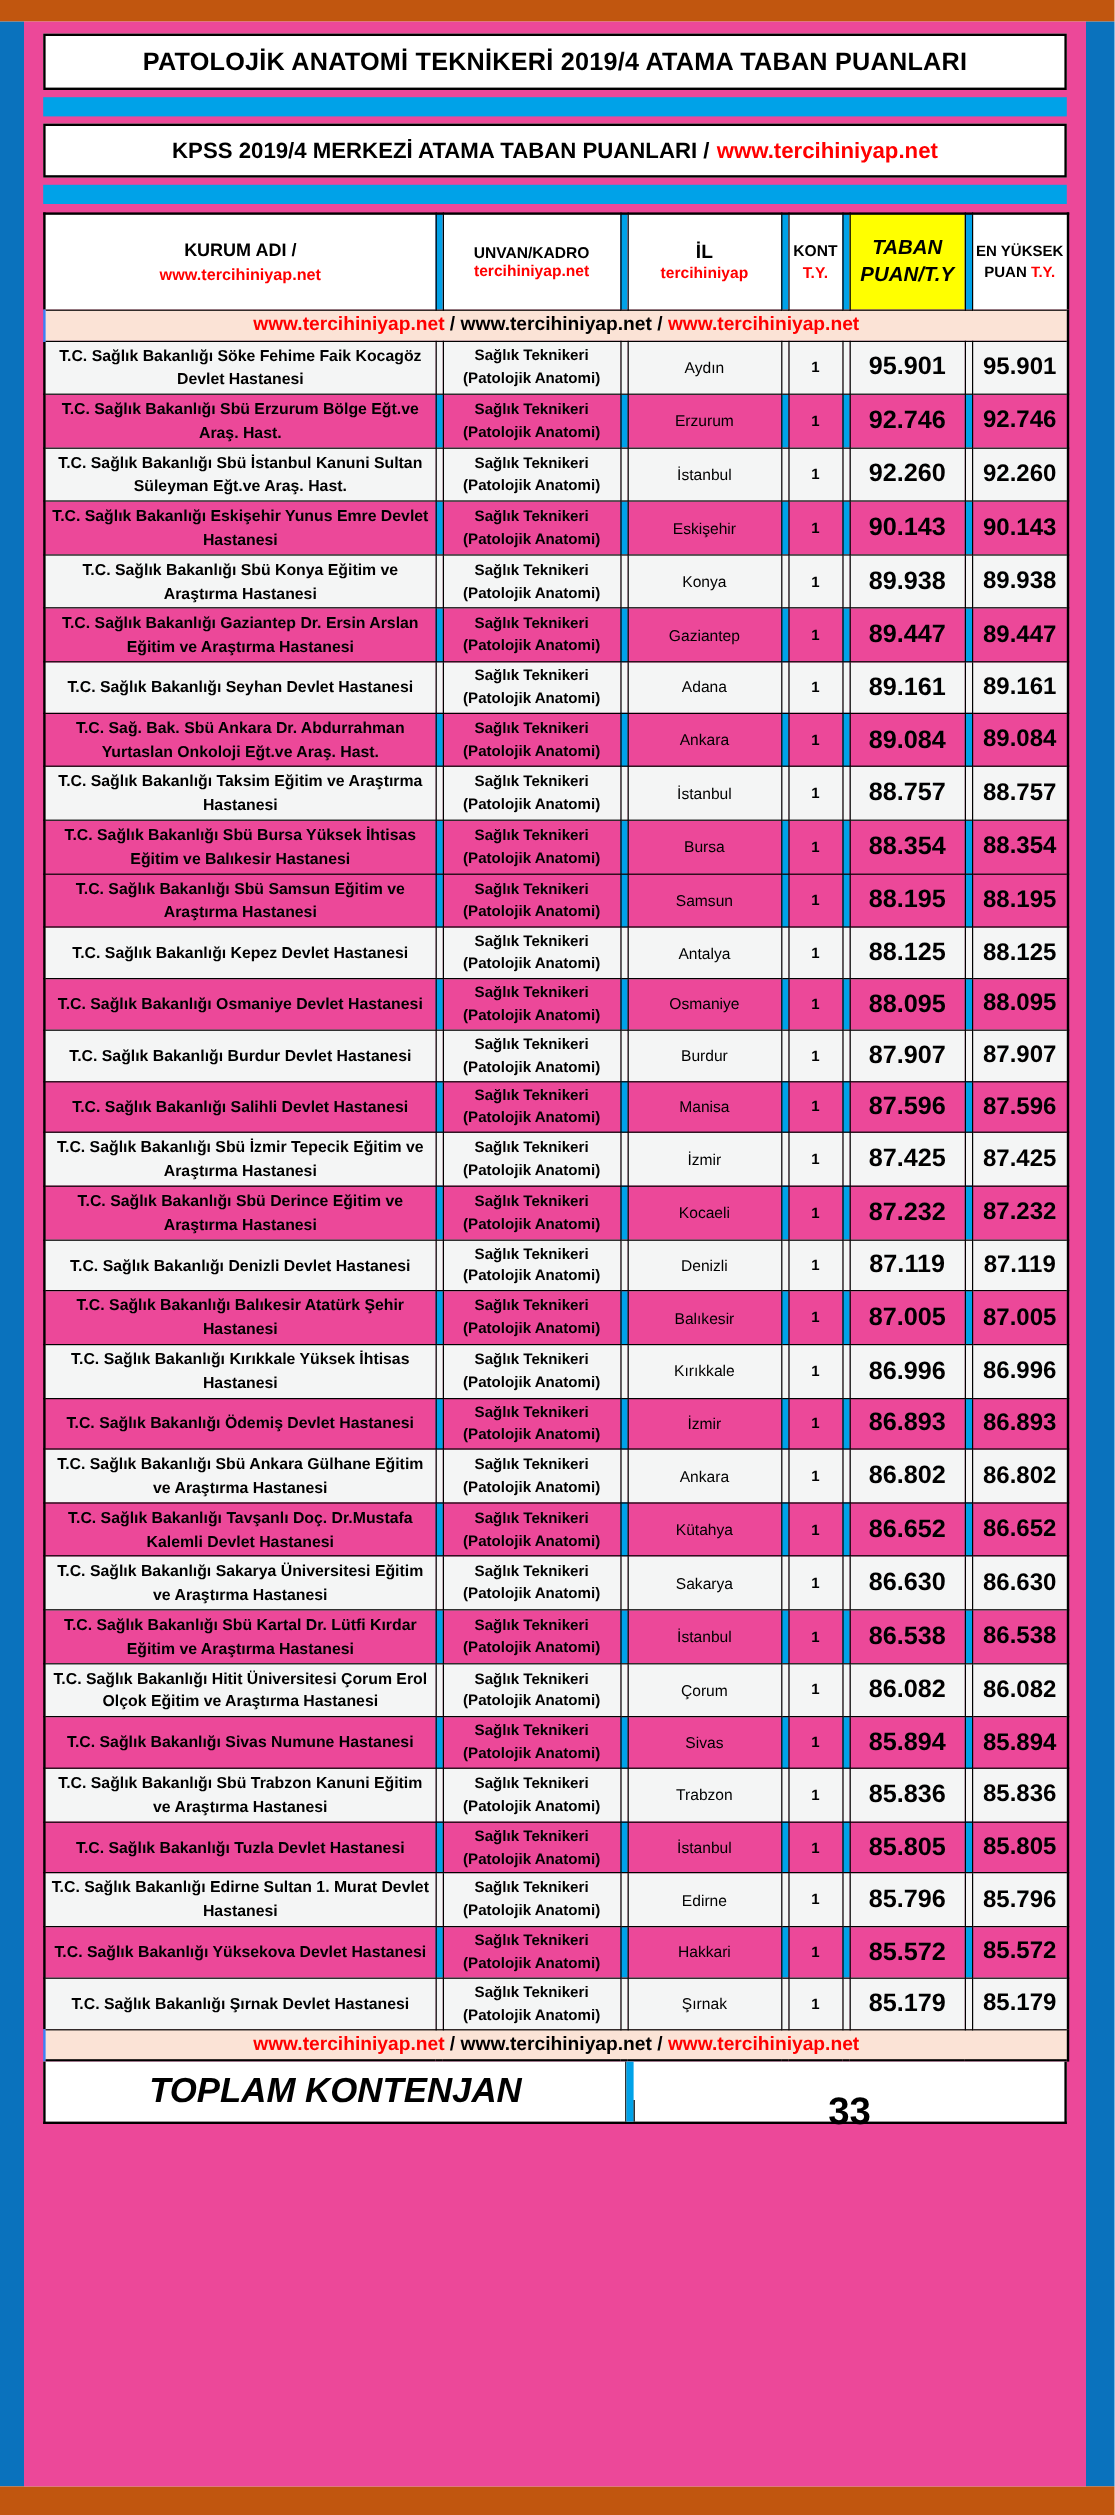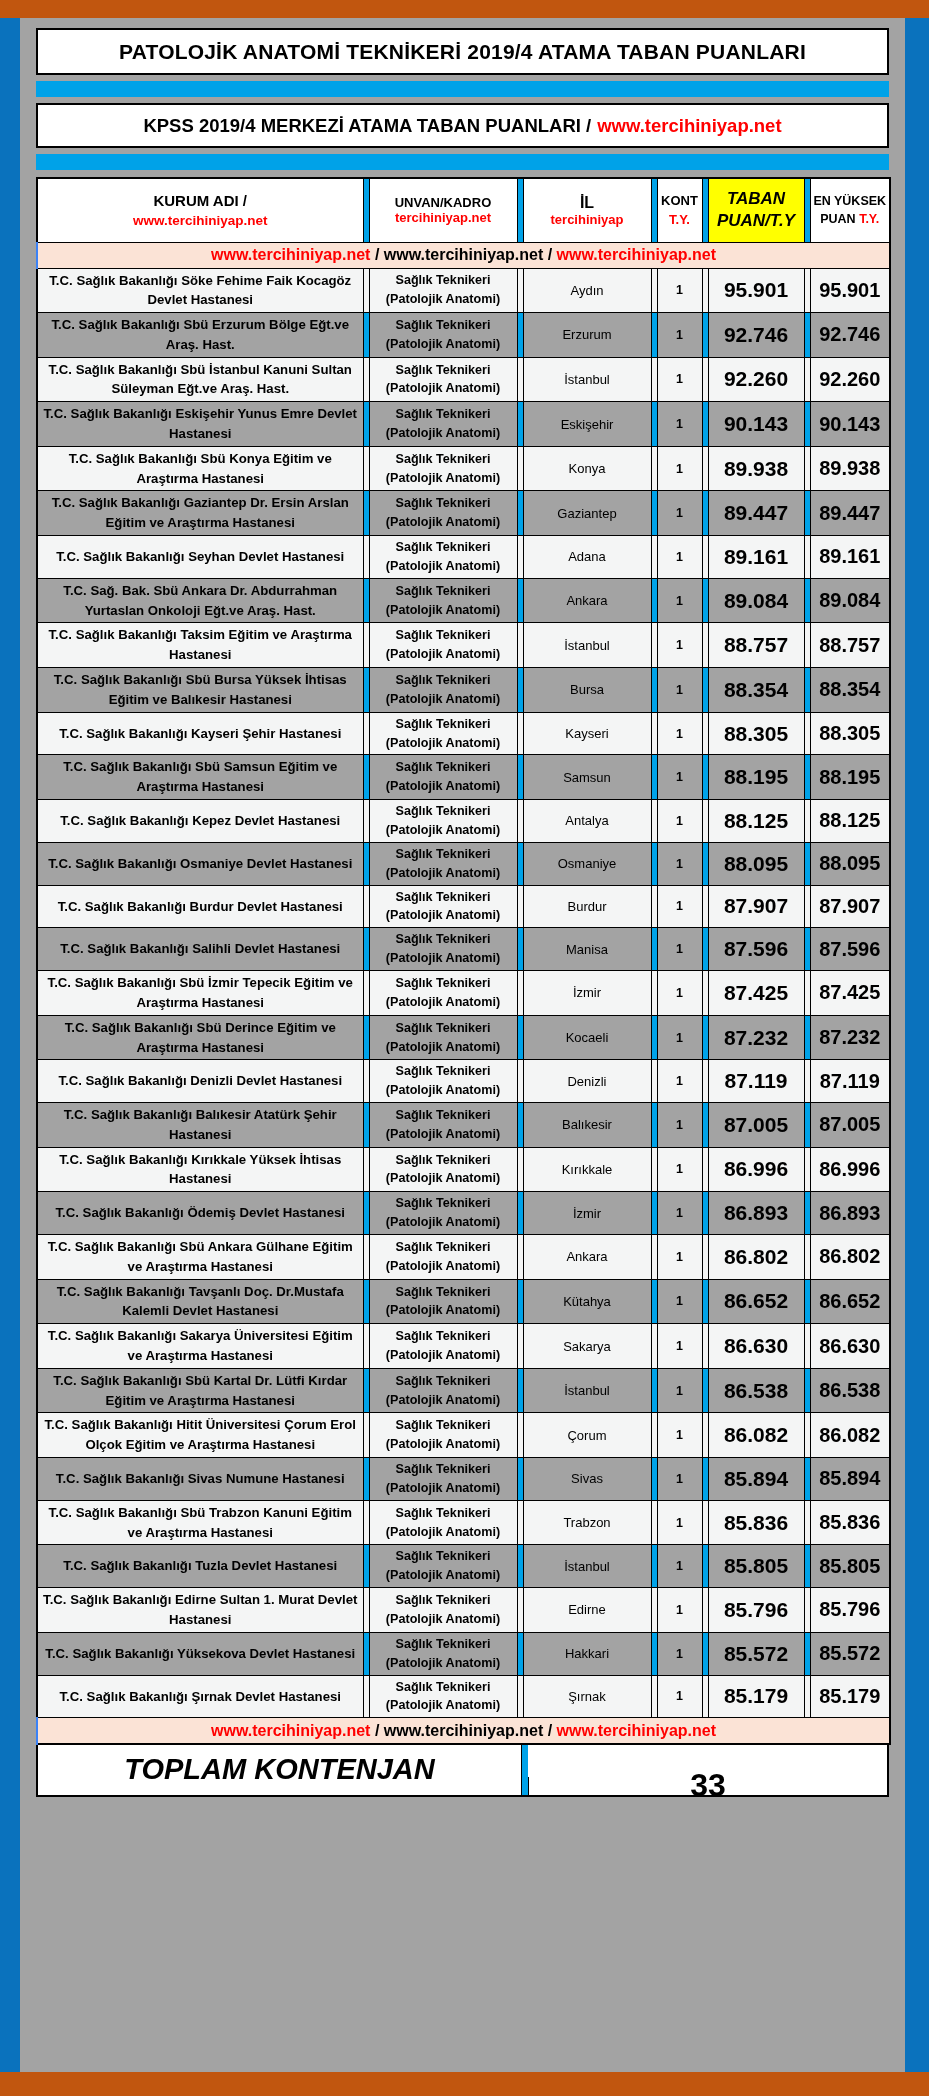--- a/index.html
+++ b/index.html
@@ -34,21 +34,21 @@
   .frame-right {
     position: absolute; right: 0; top: 18px;
     width: 24px; height: 2054px;
     background: #0a72bd;
   }
   .inner {
     position: absolute;
     left: 20px; top: 18px;
     width: 885px;
     height: 2054px;
-    background: #a3a3a3;
+    background: #ec4899;
   }
 
   
   .banner {
     background: #ffffff;
     border: 2px solid #000000;
     margin: 0 16px;
     text-align: center;
     display: flex;
     align-items: center;
@@ -87,21 +87,21 @@
     padding: 0;
     vertical-align: middle;
     text-align: center;
   }
 
   
   .sepcol { width: 6px; background: #00a2e8; border-top: 1px solid #000; border-bottom: 1px solid #000; border-left:0; border-right:0;}
   .hdr .sepcol { background: #00a2e8; }
 
   
-  tr.hdr td { height: 64px; background:#fff; }
+  tr.hdr td { height: 80px; background:#fff; }
   .h-label {
     font-size: 15px; font-weight: bold; color:#000;
     line-height: 1.45;
   }
   .h-label .red { color:#ff0000; display:block; font-size:13.5px;}
   .h-small { font-size: 13px; font-weight: bold; }
   .h-small .red { color:#ff0000; display:block; }
   .h-kont { font-size: 13px; font-weight:bold; line-height:1.5;}
   .h-kont .red { color:#ff0000; display:block; }
   .h-taban {
@@ -396,36 +396,20 @@
             </td>
             <td class="sepcol"></td>
             <td class="c-il">Bursa</td>
             <td class="sepcol"></td>
             <td class="c-kont">1</td>
             <td class="sepcol"></td>
             <td class="c-taban">88.354</td>
             <td class="sepcol"></td>
             <td class="c-enyuksek">88.354</td>
           </tr>
-          <tr class="row alt">
-            <td class="c-kurum">T.C. Sağlık Bakanlığı Kayseri Şehir Hastanesi</td>
-            <td class="sepcol"></td>
-            <td class="c-unvan">
-              <div>Sağlık Teknikeri</div>
-              <div>(Patolojik Anatomi)</div>
-            </td>
-            <td class="sepcol"></td>
-            <td class="c-il">Kayseri</td>
-            <td class="sepcol"></td>
-            <td class="c-kont">1</td>
-            <td class="sepcol"></td>
-            <td class="c-taban">88.305</td>
-            <td class="sepcol"></td>
-            <td class="c-enyuksek">88.305</td>
-          </tr>
           <tr class="row">
             <td class="c-kurum">T.C. Sağlık Bakanlığı Sbü Samsun Eğitim ve Araştırma Hastanesi</td>
             <td class="sepcol"></td>
             <td class="c-unvan">
               <div>Sağlık Teknikeri</div>
               <div>(Patolojik Anatomi)</div>
             </td>
             <td class="sepcol"></td>
             <td class="c-il">Samsun</td>
             <td class="sepcol"></td>

